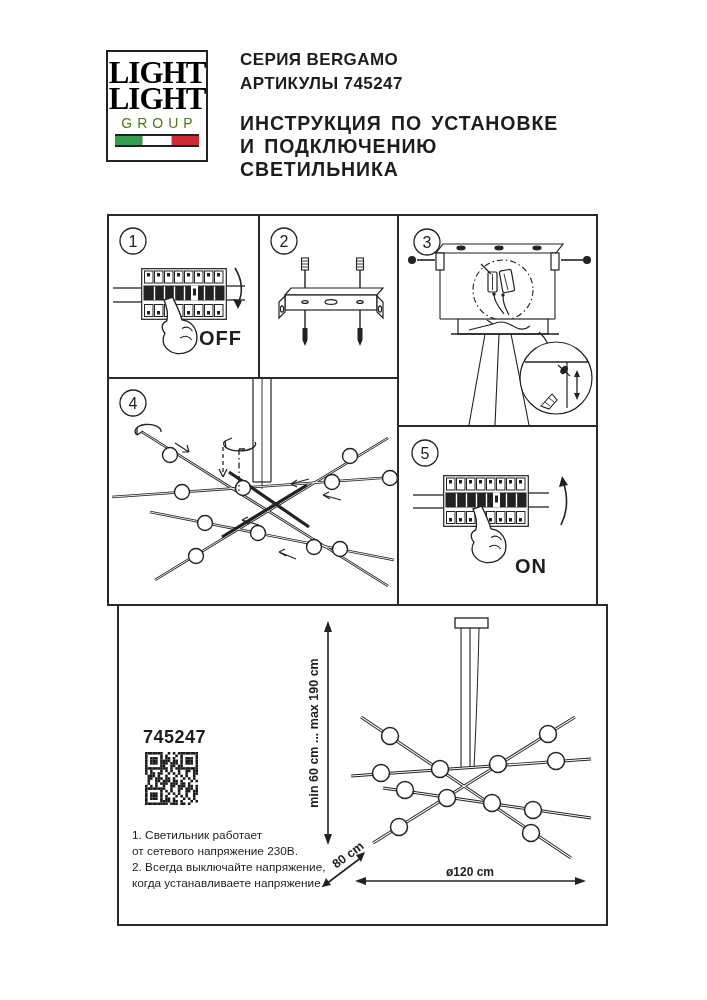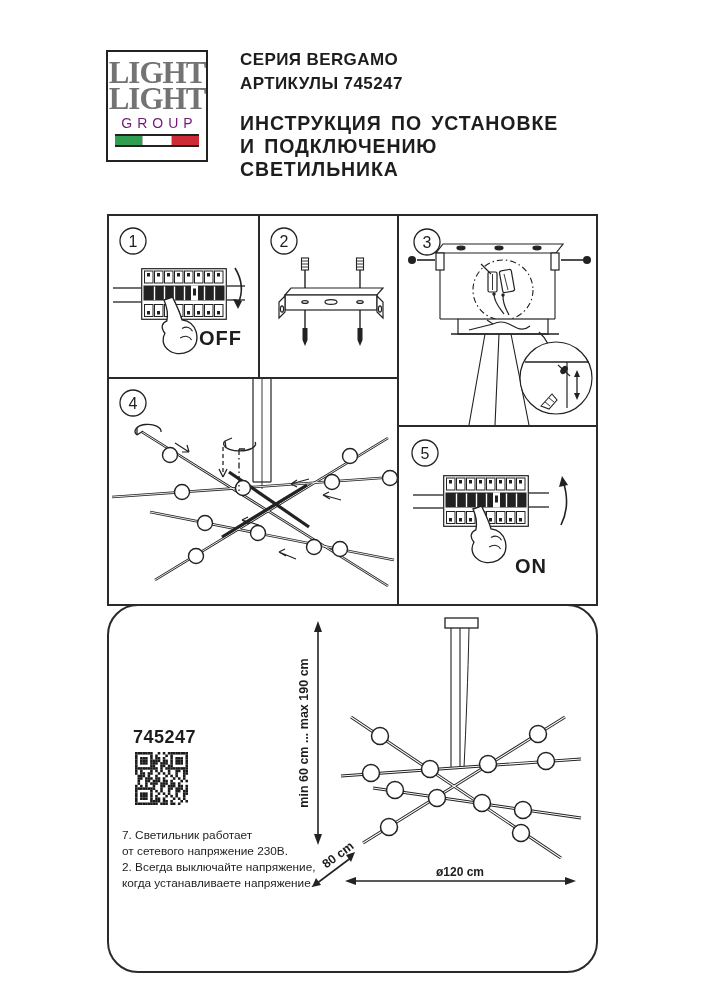--- a/index.html
+++ b/index.html
@@ -2,22 +2,22 @@
 <html><head>
 <meta charset="utf-8">
 <style>
   html,body{margin:0;padding:0;background:#fff;}
   .page{position:relative;width:707px;height:1000px;background:#fff;overflow:hidden;
         font-family:"Liberation Sans","DejaVu Sans",sans-serif;color:#1d1d1d;}
   
   .logo-box{position:absolute;left:106px;top:50px;width:102px;height:112px;
             border:2px solid #222;box-sizing:border-box;display:flex;flex-direction:column;align-items:center;}
   .logo-name{font-family:"Liberation Serif","DejaVu Serif",serif;font-weight:bold;
-             font-size:31px;line-height:26px;letter-spacing:-1px;margin-top:8px;text-align:center;color:#737373;}
-  .logo-group{font-size:14px;letter-spacing:5px;text-indent:5px;margin-top:3px;color:#701a75;}
+             font-size:31px;line-height:26px;letter-spacing:-1px;margin-top:8px;text-align:center;color:#000000;}
+  .logo-group{font-size:14px;letter-spacing:5px;text-indent:5px;margin-top:3px;color:#4d7c0f;}
   .logo-flag{width:84px;height:9px;margin-top:3px;border-top:2px solid #222;border-bottom:2px solid #222;
              display:flex;box-sizing:content-box;}
   .logo-flag .seg{flex:1;}
   .seg-white{border-left:1px solid #b5b5b5;border-right:1px solid #b5b5b5;}
   .header-text{position:absolute;left:240px;right:113px;top:48px;}
   .hdr-line{font-weight:bold;font-size:17px;line-height:24px;letter-spacing:0.4px;}
   .hdr-title{font-weight:bold;font-size:19.5px;line-height:23px;letter-spacing:0.9px;word-spacing:3px;margin-top:16px;}
   
   .panel{position:absolute;border:2px solid #2a2a2a;background:#fff;box-sizing:border-box;}
   .panel svg{display:block;}
@@ -309,21 +309,21 @@
           <line x1="130" y1="80" x2="150" y2="80"></line>
       </g>
       <use href="#sym-breaker" x="44" y="48" width="86" height="52"></use>
       <path d="M162,98 Q172,78 164,54" fill="none" stroke="#222" stroke-width="1.6"></path>
       <polygon points="163,49 160,60 169,58" fill="#222"></polygon>
       <use href="#sym-hand" x="-8" y="-8" width="48" height="70" transform="translate(74,82) scale(0.95)"></use>
       <text x="116" y="146" class="svg-label">ON</text>
     </svg>
   </div>
 
-  <div class="panel" style="left:107px;top:604px;width:491px;height:369px;border-radius:31px;">
+  <div class="panel" style="left:117px;top:604px;width:491px;height:322px;">
     <svg viewBox="0 0 487 302" width="487" height="302" style="position:absolute;left:0;top:0">
       <g stroke="#222" fill="#fff">
         <rect x="336" y="12" width="33" height="10" stroke-width="1.3"></rect>
         <line x1="342" y1="22" x2="342" y2="162" stroke-width="1.1"></line>
         <line x1="351" y1="22" x2="351" y2="162" stroke-width="1.1"></line>
         <path d="M360,22 C359,70 357,120 355,162" fill="none" stroke-width="1"></path>
       </g>
       <g>
         <g stroke="#222" stroke-width="3" fill="none">
           <path d="M242,111 L452,252"></path>
@@ -619,20 +619,20 @@
           <rect x="30.29" y="50.48" width="2.57" height="2.57" fill="#1a1a1a"></rect>
           <rect x="35.33" y="50.48" width="2.57" height="2.57" fill="#1a1a1a"></rect>
           <rect x="37.86" y="50.48" width="2.57" height="2.57" fill="#1a1a1a"></rect>
           <rect x="42.90" y="50.48" width="2.57" height="2.57" fill="#1a1a1a"></rect>
         </svg>
     </div>
     <div class="dim-height">min 60 cm ... max 190 cm</div>
     <div class="dim-depth">80 cm</div>
     <div class="dim-diameter">ø120 cm</div>
     <div class="spec-notes">
-      <div>7. Светильник работает</div>
+      <div>1. Светильник работает</div>
       <div>от сетевого напряжение 230В.</div>
       <div>2. Всегда выключайте напряжение,</div>
       <div>когда устанавливаете напряжение.</div>
     </div>
   </div>
 
 </div>
 
 </body></html>

